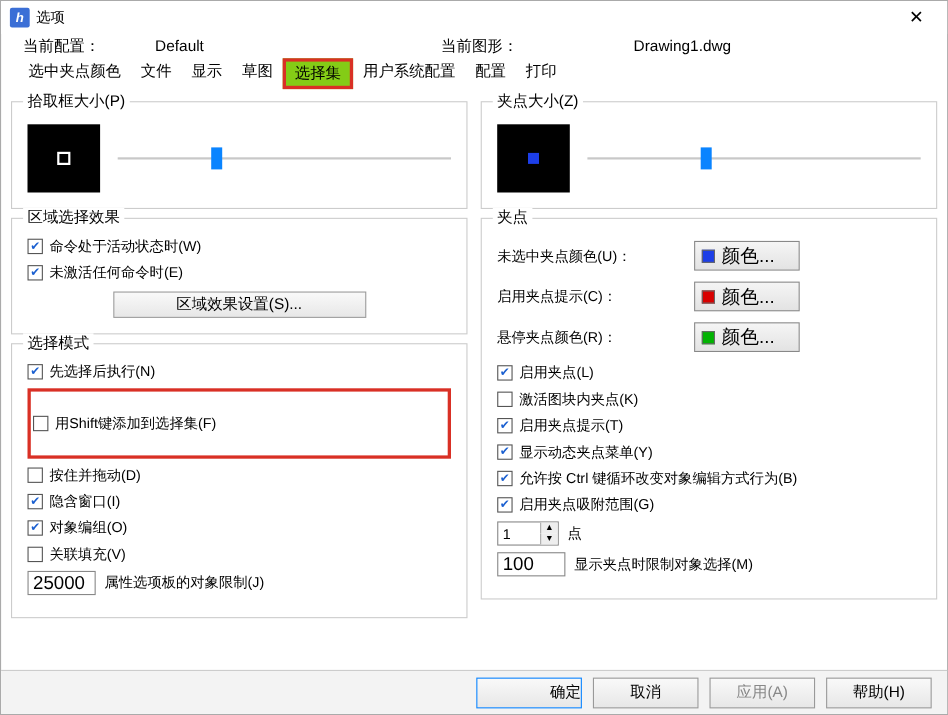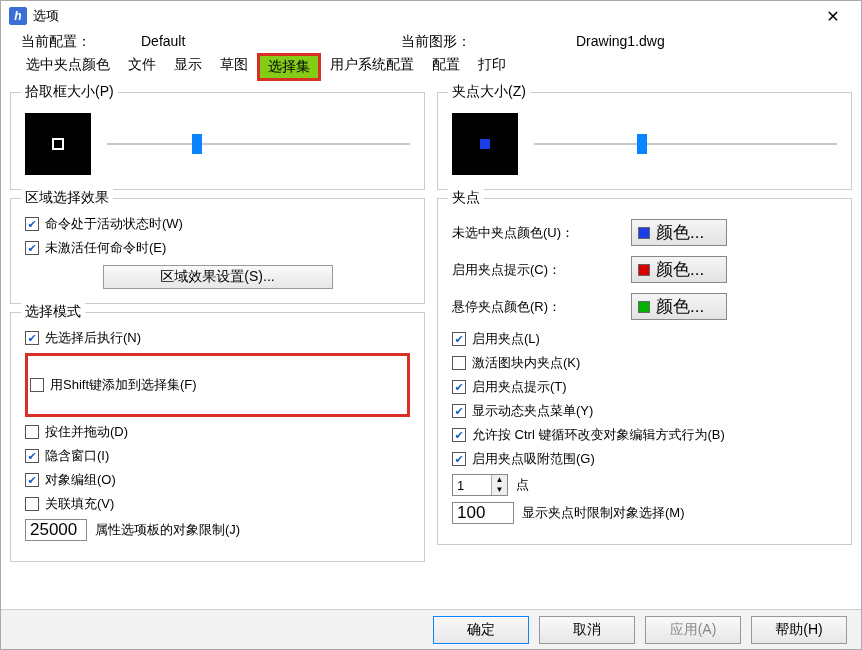--- a/index.html
+++ b/index.html
@@ -39,21 +39,21 @@
 .color-btn { width: 96px; border: 1px solid #888; background: linear-gradient(#f5f5f5,#e3e3e3); display: inline-flex; align-items: center; padding: 1px 6px; gap: 6px; cursor: pointer; font-size: 17px; }
 .swatch { width: 12px; height: 12px; border: 1px solid #666; }
 .num-input-row { display: flex; align-items: center; gap: 8px; margin: 6px 0; }
 .num-input { width: 62px; height: 22px; border: 1px solid #888; padding: 1px 4px; font-size: 17px; font-family: inherit; }
 .spin-input { position: relative; width: 56px; height: 22px; border: 1px solid #888; display: flex; align-items: center; }
 .spin-input .val { flex: 1; padding: 0 4px; }
 .spin-btns { display: flex; flex-direction: column; width: 16px; }
 .spin-btns div { height: 10px; border-left: 1px solid #aaa; font-size: 8px; text-align: center; line-height: 9px; background: #eee; cursor: pointer; }
 .footer { position: absolute; bottom: 0; left: 0; right: 0; height: 40px; border-top: 1px solid #ccc; background: #f3f3f3; display: flex; justify-content: flex-end; align-items: center; gap: 10px; padding: 0 14px; }
 .footer .btn { width: 96px; padding: 4px 0; text-align: center; }
-.footer .btn.primary { border: 1px solid #0a84ff; }
+.footer .btn.primary { border: 1px solid #0a84ff; text-align: right; }
 </style>
 </head>
 <body>
 
 <div class="window">
   <div class="titlebar">
     <div class="app-icon">h</div>
     <div class="title">选项</div>
     <div class="close-btn">✕</div>
   </div>

